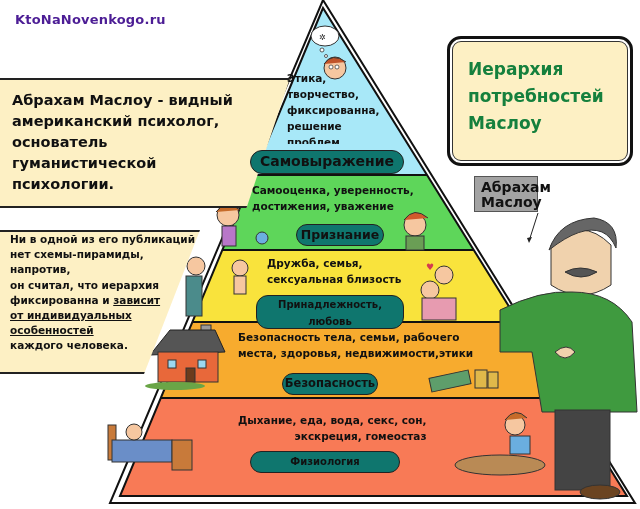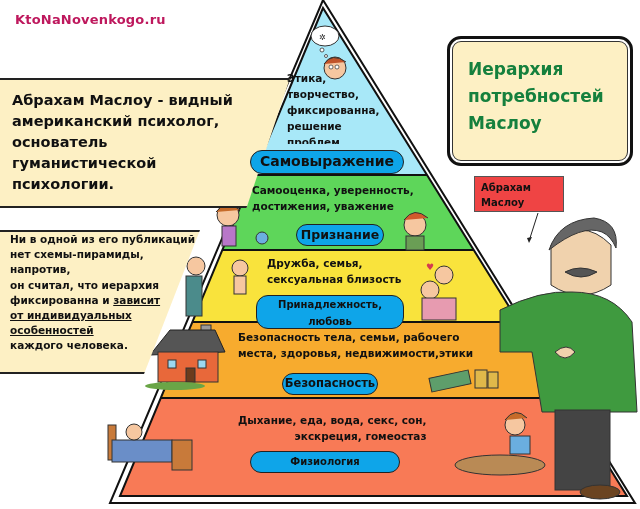--- a/index.html
+++ b/index.html
@@ -1,33 +1,33 @@
 <!DOCTYPE html>
 <html><head>
 <meta charset="utf-8">
 <style>
   html, body { margin:0; padding:0; }
   body { width:640px; height:509px; position:relative; overflow:hidden; background:#ffffff;
          font-family:"DejaVu Sans", sans-serif; }
   .abs { position:absolute; }
-  #watermark { left:15px; top:12px; font-size:13px; font-weight:bold; color:#be185d; letter-spacing:0.2px; }
+  #watermark { left:15px; top:12px; font-size:13px; font-weight:bold; color:#4c1d95; letter-spacing:0.2px; }
   #pyr { left:0; top:0; }
   .leftbox { background:#fdf0c4; border-top:2px solid #222; border-bottom:2px solid #222; }
   #bio { left:0; top:78px; width:290px; height:126px; }
   #bio-text { left:12px; top:90px; width:265px; font-size:14.5px; font-weight:bold; line-height:21px; color:#111; }
   #note { left:0; top:230px; width:200px; height:140px; }
   #note-text { left:10px; top:232px; width:190px; font-size:10.5px; font-weight:bold; line-height:15.2px; color:#111; }
   #note-text .u { text-decoration:underline; }
   #title-box { left:447px; top:36px; width:180px; height:124px; background:#fdf0c4;
                border:3px solid #111; border-radius:14px; box-shadow: inset 0 0 0 2px #fff, inset 0 0 0 3px #333; }
   #title-text { left:468px; top:56px; width:150px; font-size:17px; font-weight:bold; line-height:27px; color:#15803d; }
-  #name-tag { left:474px; top:176px; width:90px; height:36px; background:#ef4444; border:1px solid #555;
-              font-size:10px; font-weight:bold; line-height:15px; padding:3px 6px; box-sizing:border-box; color:#111; }
+  #name-tag { left:474px; top:176px; width:64px; height:36px; background:#a3a3a3; border:1px solid #555;
+              font-size:14px; font-weight:bold; line-height:15px; padding:3px 6px; box-sizing:border-box; color:#111; }
   .tier-text { font-size:10.5px; font-weight:bold; color:#111; line-height:16px; }
-  .pill { background:#0ea5e9; border:1.5px solid #222; border-radius:12px; font-weight:bold; color:#111;
+  .pill { background:#0f766e; border:1.5px solid #222; border-radius:12px; font-weight:bold; color:#111;
           text-align:center; box-sizing:border-box; }
 </style>
 </head>
 <body>
 
 <svg id="pyr" class="abs" width="640" height="509" viewBox="0 0 640 509">
 
   <polygon points="323,0 110,503 635,503" fill="#ffffff" stroke="#111" stroke-width="2"></polygon>
 
   <clipPath id="inner">

